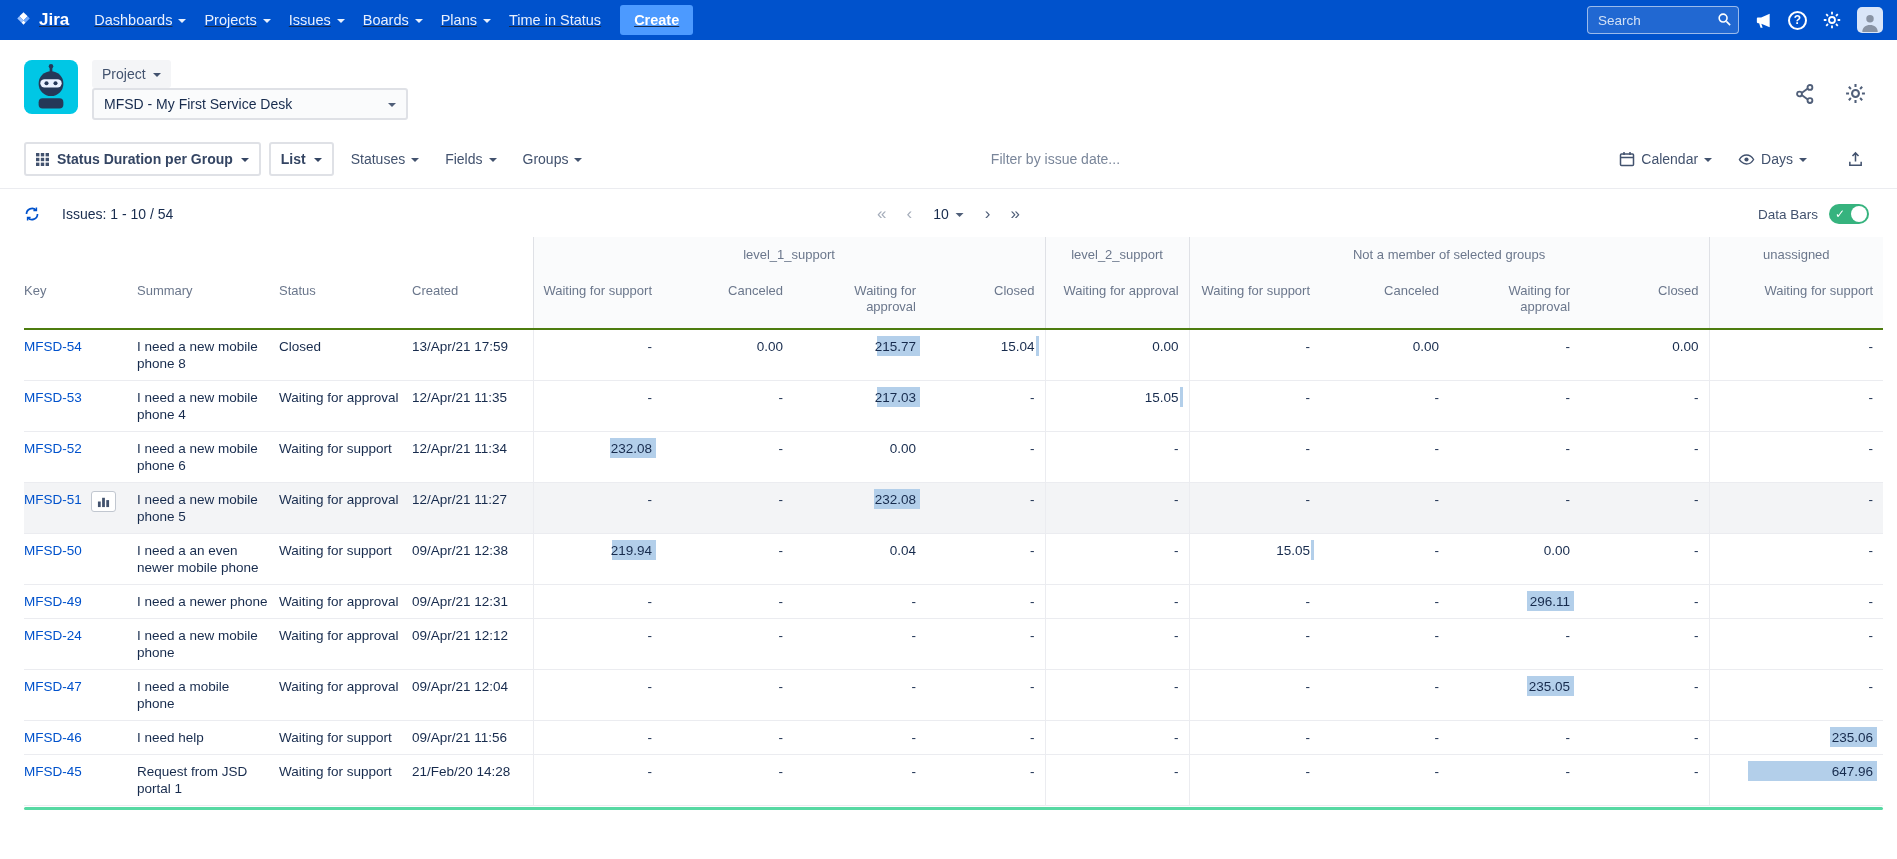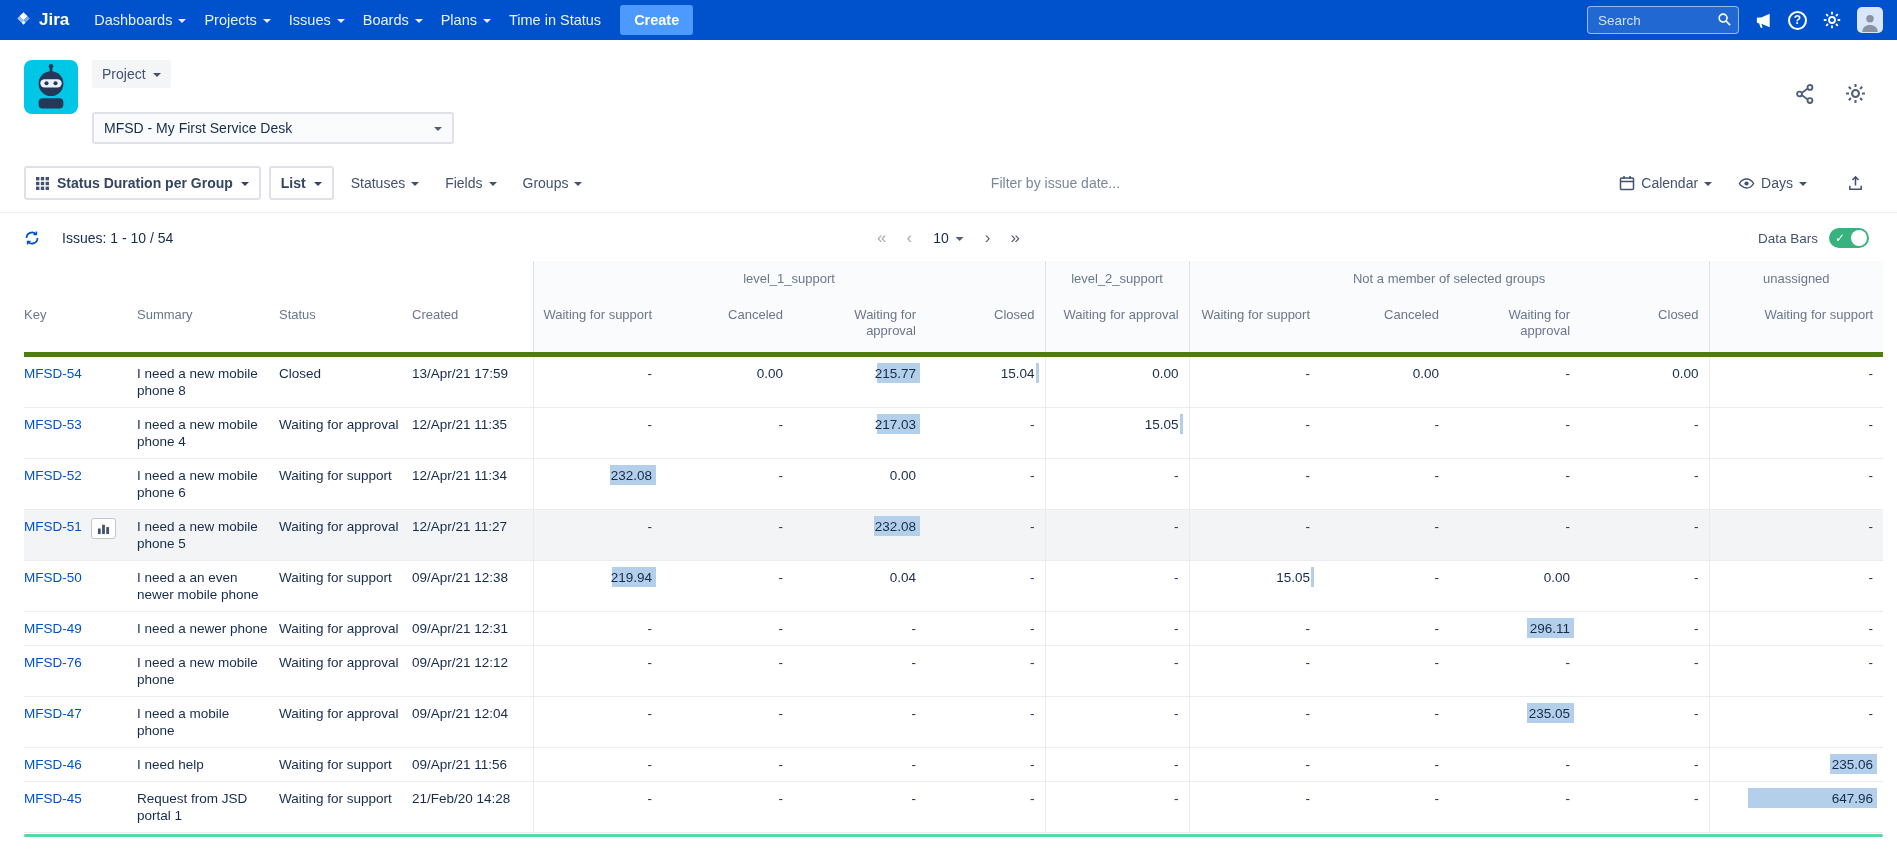--- a/index.html
+++ b/index.html
@@ -3,42 +3,42 @@
 <meta charset="utf-8">
 <style>
   * { box-sizing: border-box; margin: 0; padding: 0; }
   html,body { width:1897px; height:859px; overflow:hidden; }
   body {
     font-family: "Liberation Sans", "DejaVu Sans", sans-serif;
     background:#fff; color:#172B4D; font-size:14px;
   }
   
   .navbar { height:40px; background:#0052CC; display:flex; align-items:center; justify-content:space-between; padding:0 14px; }
-  .nav-left { display:flex; align-items:center; }
+  .nav-left { display:flex; align-items:center;text-decoration:underline; }
   .logo { display:flex; align-items:center; gap:6px; color:#fff; font-weight:bold; font-size:17px; margin-right:16px; text-decoration:none; }
   .nav-item { color:#E8F0FD; font-size:14.5px; padding:6px 9px; display:flex; align-items:center; gap:6px; text-decoration:none; white-space:nowrap; }
   .caret { width:0; height:0; border-left:4px solid transparent; border-right:4px solid transparent; border-top:4.5px solid currentColor; display:inline-block; margin-top:2px; }
   .create-btn { background:#4C9AFF; color:#fff; border:none; border-radius:3px; font-family:inherit; font-size:14.5px; font-weight:bold; padding:7px 14px; margin-left:10px; cursor:pointer; }
   .nav-right { display:flex; align-items:center; gap:15px; }
   .search-box { position:relative; }
   .search-box input {
     width:152px; height:28px; background:rgba(255,255,255,0.13); border:1px solid rgba(255,255,255,0.55);
     border-radius:4px; color:#fde047; font-family:inherit; font-size:13.5px; padding:0 17px 0 10px; outline:none;
   }
   .search-box input::placeholder { color:rgba(255,255,255,0.8); }
   .search-box .mag { position:absolute; right:7px; top:6px; }
   .nav-icon { display:flex; align-items:center; justify-content:center; cursor:pointer; }
   .help-icon { width:19px; height:19px; border:2px solid #fff; border-radius:50%; color:#fff; font-size:12px; font-weight:bold; display:flex; align-items:center; justify-content:center; }
   .nav-avatar { width:26px; height:26px; border-radius:5px; background:rgba(255,255,255,0.85); display:flex; align-items:flex-end; justify-content:center; overflow:hidden; cursor:pointer; }
   
   .proj-header { display:flex; align-items:flex-start; padding:20px 24px 10px 24px; position:relative; }
   .proj-avatar { width:54px; height:54px; margin-right:14px; flex:none; }
-  .proj-controls { display:flex; flex-direction:column; gap:24px; }
+  .proj-controls { display:flex; flex-direction:column; gap:0; }
   .proj-btn { height:28px; background:#F4F5F7; color:#42526E; border:none; border-radius:3px; font-family:inherit; font-size:14px; padding:0 10px; display:flex; align-items:center; gap:7px; width:max-content; cursor:pointer; }
-  .proj-select { width:362px; height:32px; background:#FAFBFC; border:2px solid #DFE1E6; border-radius:3px; display:flex; align-items:center; justify-content:space-between; padding:0 10px; font-size:14px; color:#172B4D; cursor:pointer; }
+  .proj-select { width:316px; height:32px; background:#FAFBFC; border:2px solid #DFE1E6; border-radius:3px; display:flex; align-items:center; justify-content:space-between; padding:0 10px; font-size:14px; color:#172B4D; cursor:pointer; }
   .proj-select .caret { color:#505F79; }
   .header-actions { position:absolute; right:30px; top:42px; display:flex; gap:28px; align-items:center; }
   
   .toolbar { display:flex; align-items:center; padding:12px 24px; gap:8px; border-bottom:1px solid #EBECF0; }
   .tb-btn { height:34px; border:2px solid #DFE1E6; background:#fff; border-radius:3px; display:flex; align-items:center; gap:8px; padding:0 10px; font-weight:bold; font-size:14px; color:#344563; font-family:inherit; cursor:pointer; }
   .tb-link { display:flex; align-items:center; gap:6px; color:#42526E; font-size:14px; padding:0 9px; cursor:pointer; white-space:nowrap; }
   .flex1 { flex:1; }
   .filter-input { border:none; outline:none; background:transparent; font-family:inherit; font-size:14px; color:#be185d; width:220px; }
   .filter-input::placeholder { color:#7A869A; }
   
@@ -54,21 +54,21 @@
   .toggle .knob { position:absolute; right:2px; top:2px; width:16px; height:16px; border-radius:50%; background:#fff; }
   .toggle .check { position:absolute; left:6px; top:2px; color:#fff; font-size:12px; line-height:16px; }
   
   .table-wrap { margin-left:24px; width:1859px; }
   table { border-collapse:collapse; table-layout:fixed; width:100%; }
   th { font-weight:normal; }
   .blank-th { background:#fff; }
   .group-th { background:#FAFBFC; color:#6B778C; font-size:13px; text-align:center; padding:10px 4px; border-left:1px solid #DFE1E6; }
   .base-th { text-align:left; color:#6B778C; font-size:13px; padding:11px 8px 13px 0; vertical-align:top; background:#fff; }
   .num-th { background:#FAFBFC; color:#6B778C; font-size:13px; text-align:right; padding:11px 10px 13px 8px; vertical-align:top; line-height:16px; }
-  #header-row th { border-bottom:5px solid #4d7c0f; }
+  #header-row th { border-bottom:2px solid #4d7c0f; }
   .gstart { border-left:1px solid #DFE1E6; }
   tbody td { border-bottom:1px solid #EBECF0; font-size:13.5px; vertical-align:top; padding:8px 0; line-height:17px; }
   tbody td.gstart { border-left:1px solid #EBECF0; }
   tr.hl td { background:#F3F4F6;margin-top:16px; }
   .key-td a { color:#0052CC; text-decoration:none; font-size:13.5px; }
   .chart-btn { display:inline-flex; align-items:center; justify-content:center; width:25px; height:21px; border:1px solid #C1C7D0; background:#fff; border-radius:3px; margin-left:9px; vertical-align:top; cursor:pointer; }
   .summary-td, .status-td, .created-td { padding-right:10px !important; }
   .num-td { text-align:right; padding-right:10px !important; position:relative; }
   .dbar { position:absolute; right:6px; top:6px; height:20px; background:#B3CFEA; }
   .num-td .val { position:relative; z-index:1; }
@@ -422,21 +422,21 @@
           <td class="num-td"><span class="val">-</span></td>
           <td class="num-td"><span class="val">-</span></td>
           <td class="num-td gstart"><span class="val">-</span></td>
           <td class="num-td gstart"><span class="val">-</span></td>
           <td class="num-td"><span class="val">-</span></td>
           <td class="num-td"><span class="dbar" style="width: 47.006px;"></span><span class="val">296.11</span></td>
           <td class="num-td"><span class="val">-</span></td>
           <td class="num-td gstart"><span class="val">-</span></td>
         </tr>
         <tr>
-          <td class="key-td"><a>MFSD-76</a></td>
+          <td class="key-td"><a>MFSD-24</a></td>
           <td class="summary-td">I need a new mobile phone</td>
           <td class="status-td">Waiting for approval</td>
           <td class="created-td">09/Apr/21 12:12</td>
           <td class="num-td gstart"><span class="val">-</span></td>
           <td class="num-td"><span class="val">-</span></td>
           <td class="num-td"><span class="val">-</span></td>
           <td class="num-td"><span class="val">-</span></td>
           <td class="num-td gstart"><span class="val">-</span></td>
           <td class="num-td gstart"><span class="val">-</span></td>
           <td class="num-td"><span class="val">-</span></td>

